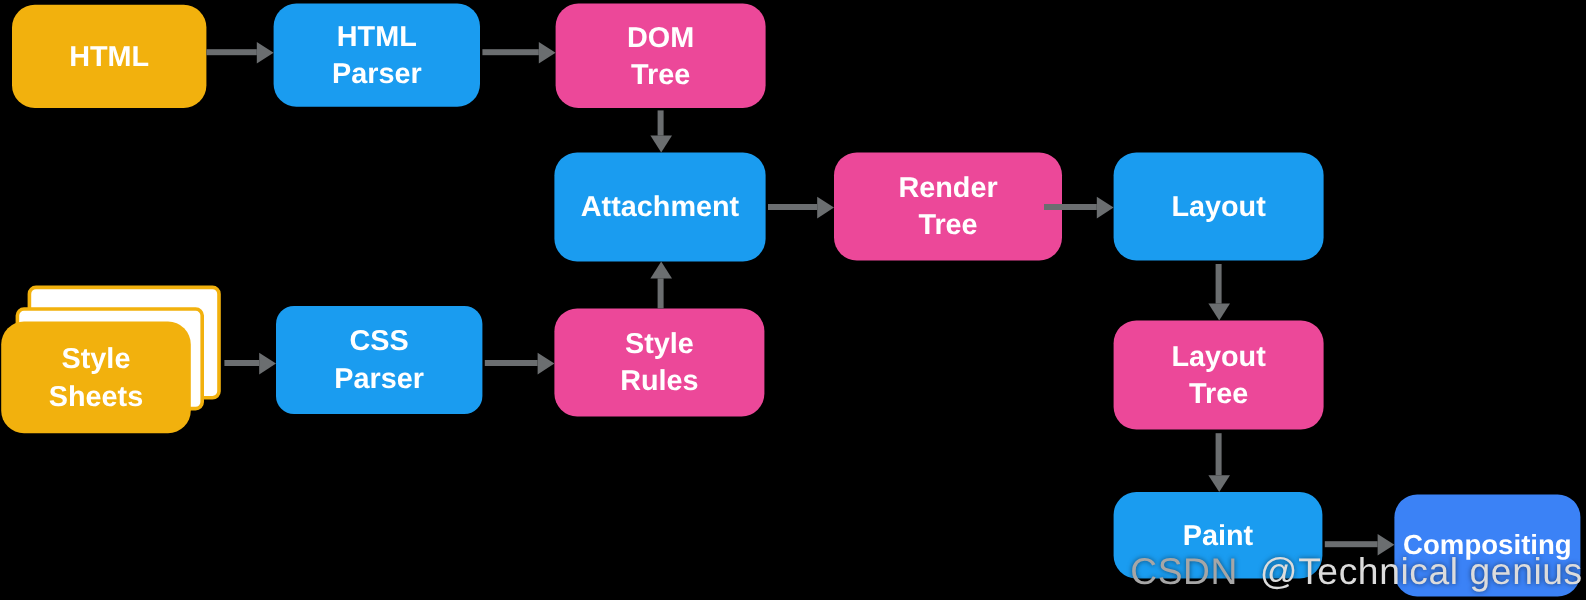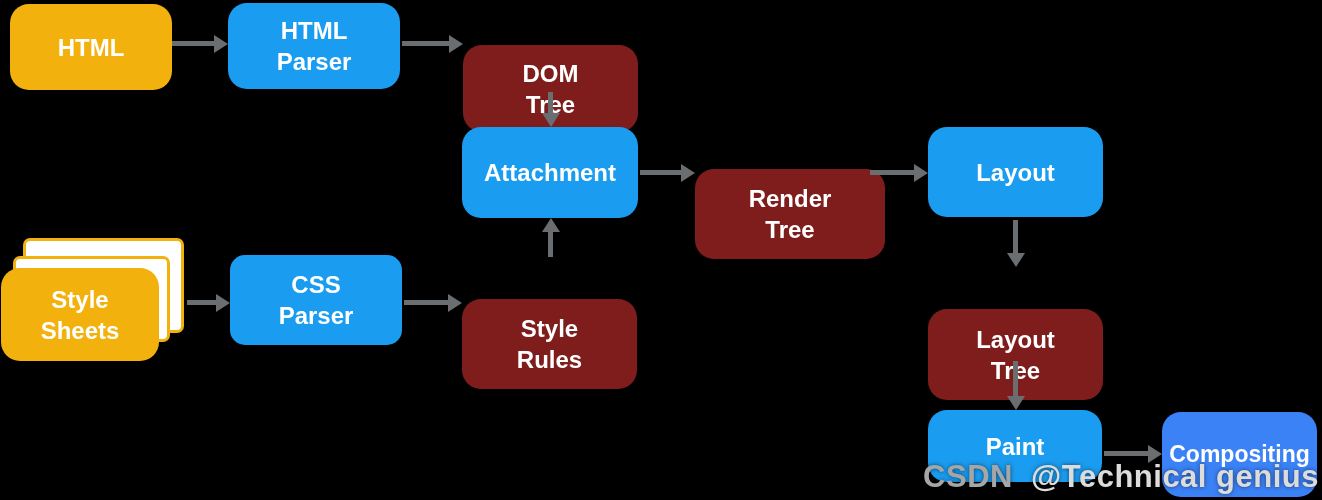--- a/index.html
+++ b/index.html
@@ -8,21 +8,21 @@
     font-family:"Liberation Sans",sans-serif;
   }
   .node{
     position:absolute;border-radius:19px;color:#fff;font-weight:700;
     font-size:24px;line-height:31px;display:flex;align-items:center;justify-content:center;
     text-align:center;
   }
   .node .lbl{white-space:pre-line;}
   .source{background:#F2B10D;}
   .process{background:#1A9CF0;}
-  .output{background:#7f1d1d;margin-top:42px;}
+  .output{background:#ec4899;}
   .composite{background:#3b82f6;}
   
   .stack{position:absolute;left:1px;top:238px;width:186px;height:124px;}
   .card{position:absolute;background:#fff;border:3px solid #F2B10D;border-radius:7px;box-sizing:border-box;}
   .card-back{left:22px;top:0;width:161px;height:95px;}
   .card-mid{left:12px;top:18px;width:157px;height:86px;}
   .stack .front{left:0;top:30px;width:158px;height:93px;}
   
   .arr{position:absolute;background:#6B6E70;}
   .arr-r{height:5px;}
@@ -34,21 +34,21 @@
   .arr-d::after{
     content:"";position:absolute;bottom:-14px;left:50%;transform:translateX(-50%);
     border-left:9px solid transparent;border-right:9px solid transparent;border-top:14px solid #6B6E70;
   }
   .arr-u{width:5px;}
   .arr-u::before{
     content:"";position:absolute;top:-14px;left:50%;transform:translateX(-50%);
     border-left:9px solid transparent;border-right:9px solid transparent;border-bottom:14px solid #6B6E70;
   }
   .watermark{
-    position:absolute;right:3px;top:459px;font-size:31px;font-weight:700;z-index:5;
+    position:absolute;right:3px;top:459px;font-size:31px;font-weight:400;z-index:5;
     text-shadow:0 0 4px rgba(0,0,0,.55);letter-spacing:.5px;white-space:nowrap;margin-left:36px;
   }
   .wm-brand{color:#A6A6A6;}
   .wm-handle{color:#DCDCDC;margin-left:9px;}
 </style>
 </head>
 <body>
 
 <div class="stage">
 

